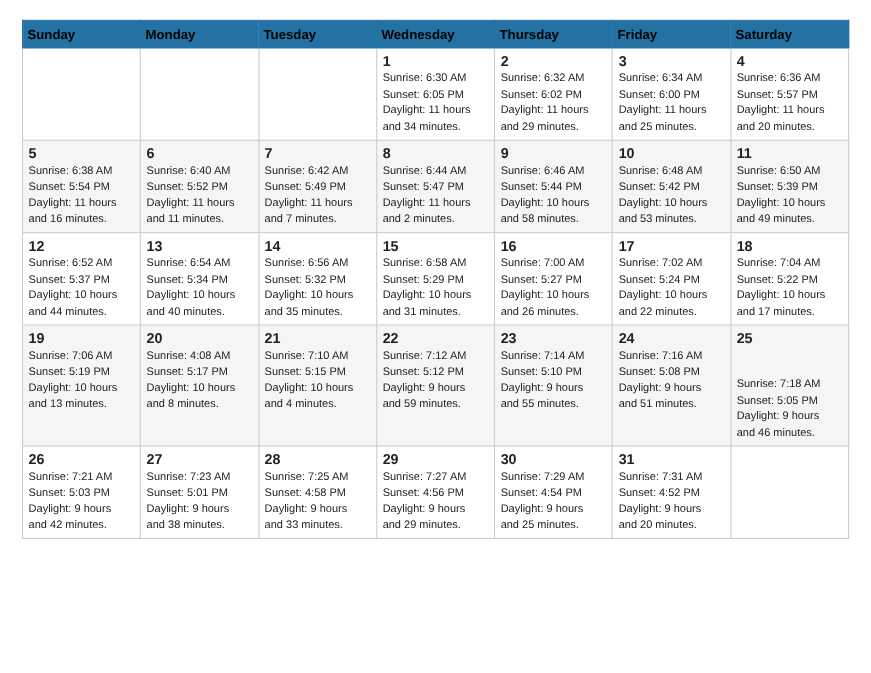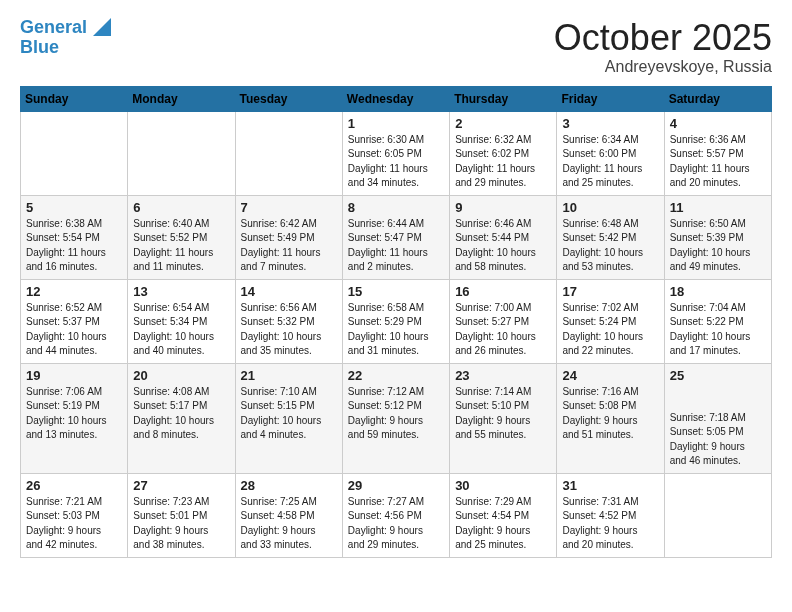--- a/index.html
+++ b/index.html
@@ -83,40 +83,20 @@
       color: #222;
     }
     .empty-cell {
       background: #fff !important;
     }
   </style>
 </head>
 <body>
 
 <div class="container">
-  <div class="header-top">
-    <div class="logo">
-      <div style="display:flex;flex-direction:column;align-items:flex-start;">
-        <div style="display:flex;align-items:center;">
-          <span class="logo-text">
-            <span>General</span>
-          </span>
-
-          <svg width="22" height="18" viewBox="0 0 22 18" style="margin-left:2px;margin-top:-2px;">
-            <polygon points="4,18 22,0 22,18" fill="#2e86c1"></polygon>
-          </svg>
-        </div>
-        <span class="logo-text" style="color:#2e86c1;font-size:18px;font-weight:bold;">Blue</span>
-      </div>
-    </div>
-    <div class="title-block">
-      <div class="month-title">October 2025</div>
-      <div class="location-title">Andreyevskoye, Russia</div>
-    </div>
-  </div>
 
   <table class="calendar-table">
     <thead>
       <tr>
         <th>Sunday</th>
         <th>Monday</th>
         <th>Tuesday</th>
         <th>Wednesday</th>
         <th>Thursday</th>
         <th>Friday</th>

